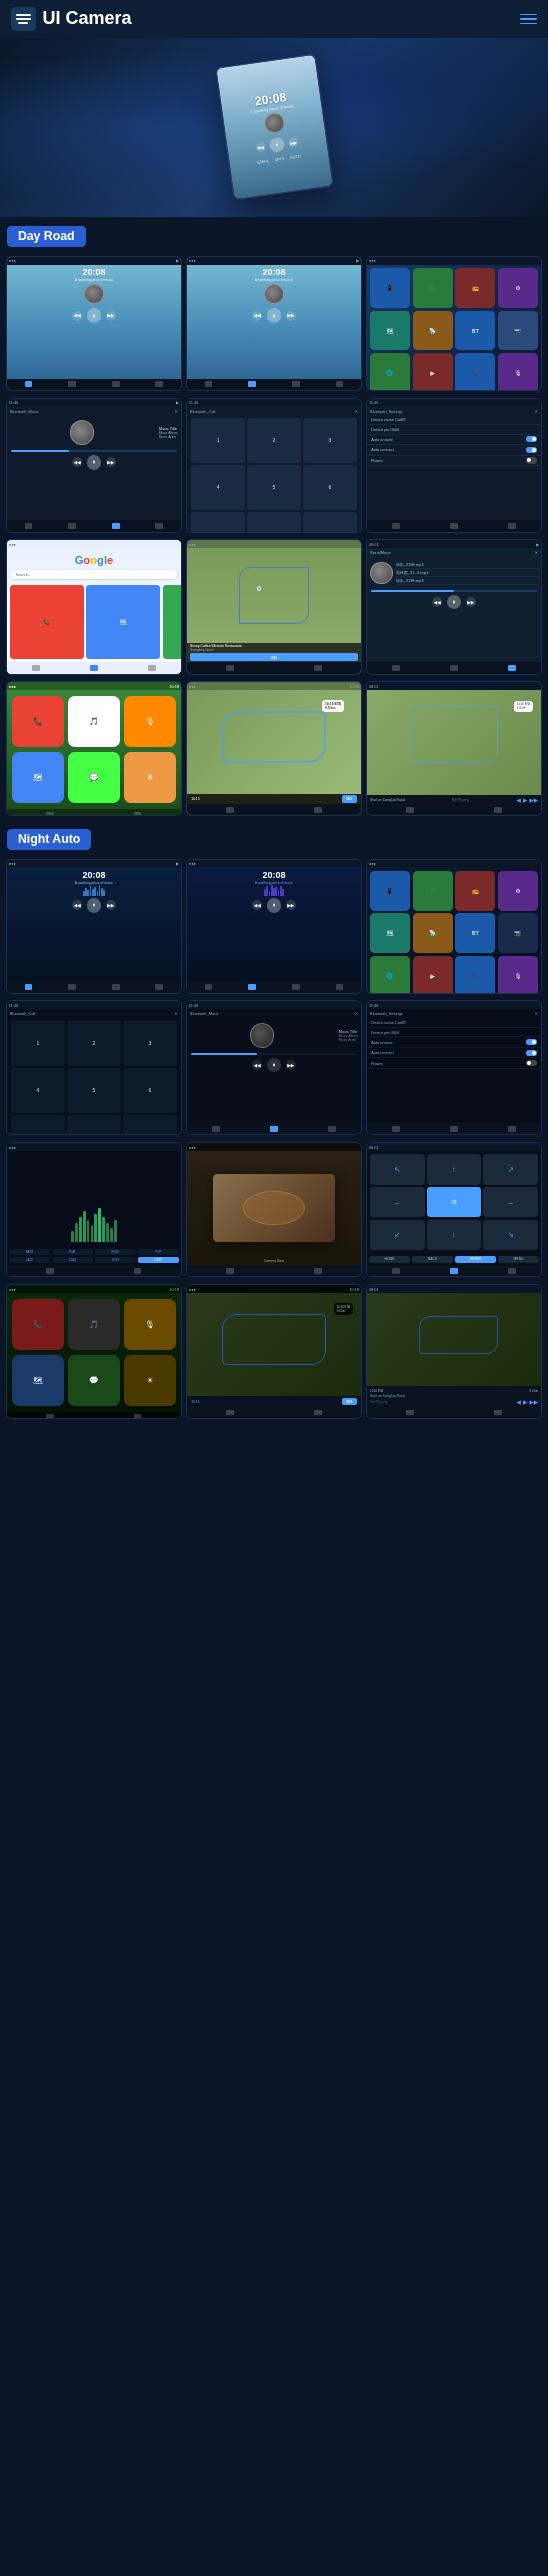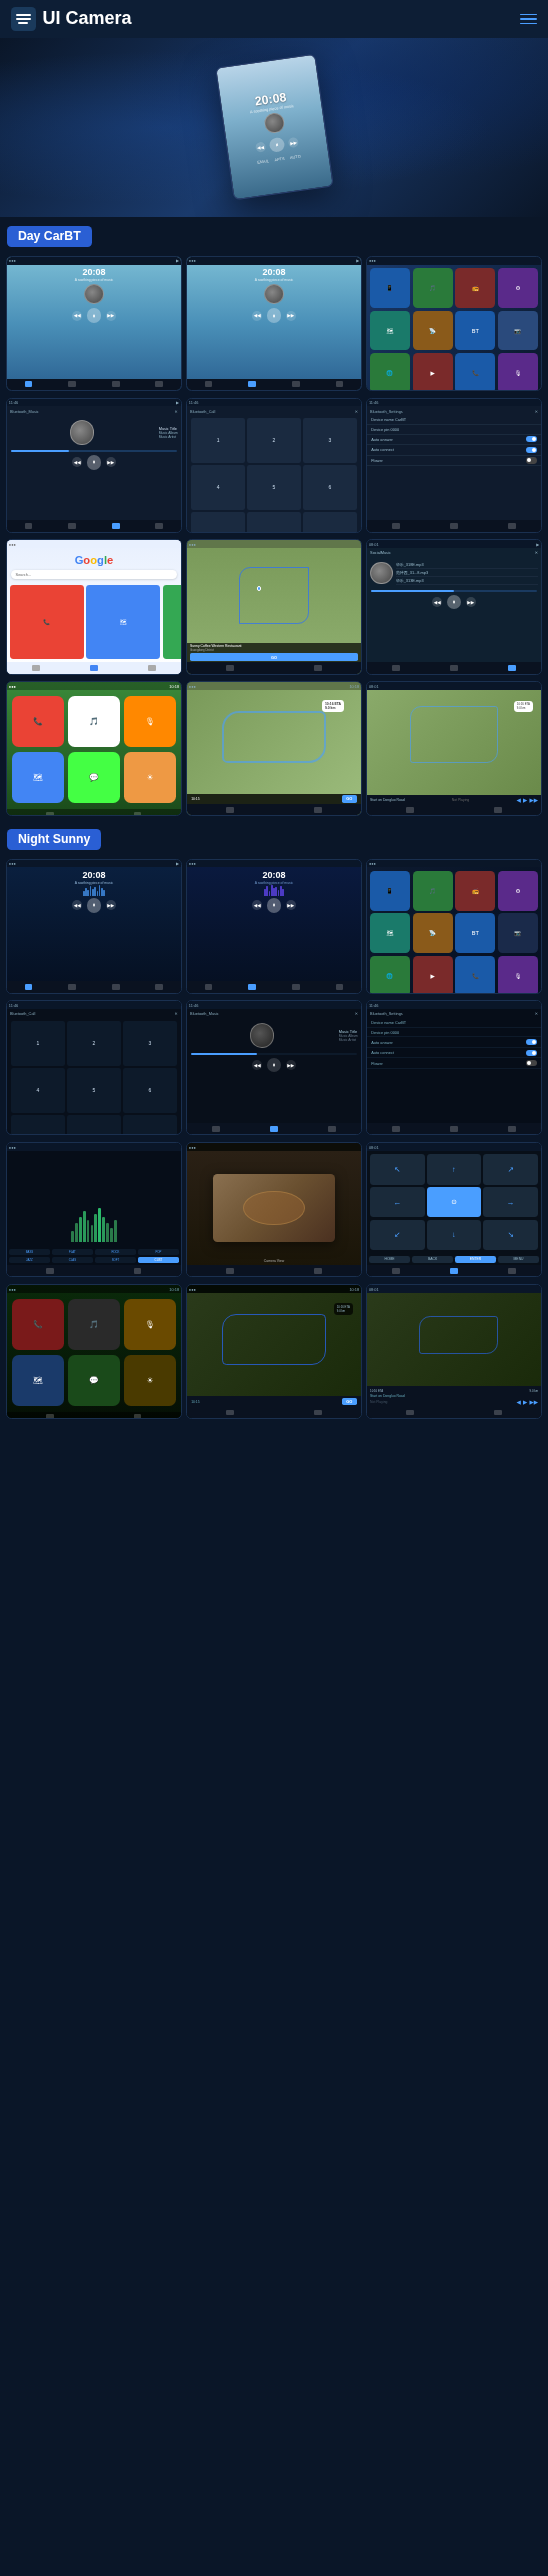--- a/index.html
+++ b/index.html
@@ -437,21 +437,21 @@
       <div style="display:flex;justify-content:center;gap:5.6px;margin-top:2.2px;font-size:3.9px;color:rgba(255,255,255,0.7)">
         <span>EMAIL</span>
         <span>APTS</span>
         <span>AUTO</span>
       </div>
     </div>
   </div>
 </div>
 
 <div>
-  <div class="section-badge badge-day">Day CarBT</div>
+  <div class="section-badge badge-day">Day Road</div>
 
   
   <div class="screenshots-grid">
 
     <div class="screenshot-card">
       <div class="screen music-screen">
         <div class="status-bar">
           <span>●●●</span>
           <span>▶</span>
         </div>
@@ -779,21 +779,21 @@
         <div class="nav-bar">
           <div class="nav-icon"></div>
           <div class="nav-icon"></div>
         </div>
       </div>
     </div>
   </div>
 </div>
 
 <div>
-  <div class="section-badge badge-night">Night Sunny</div>
+  <div class="section-badge badge-night">Night Auto</div>
 
   
   <div class="screenshots-grid">
 
     <div class="screenshot-card">
       <div class="screen night-music">
         <div class="status-bar">
           <span>●●●</span>
           <span>▶</span>
         </div>

